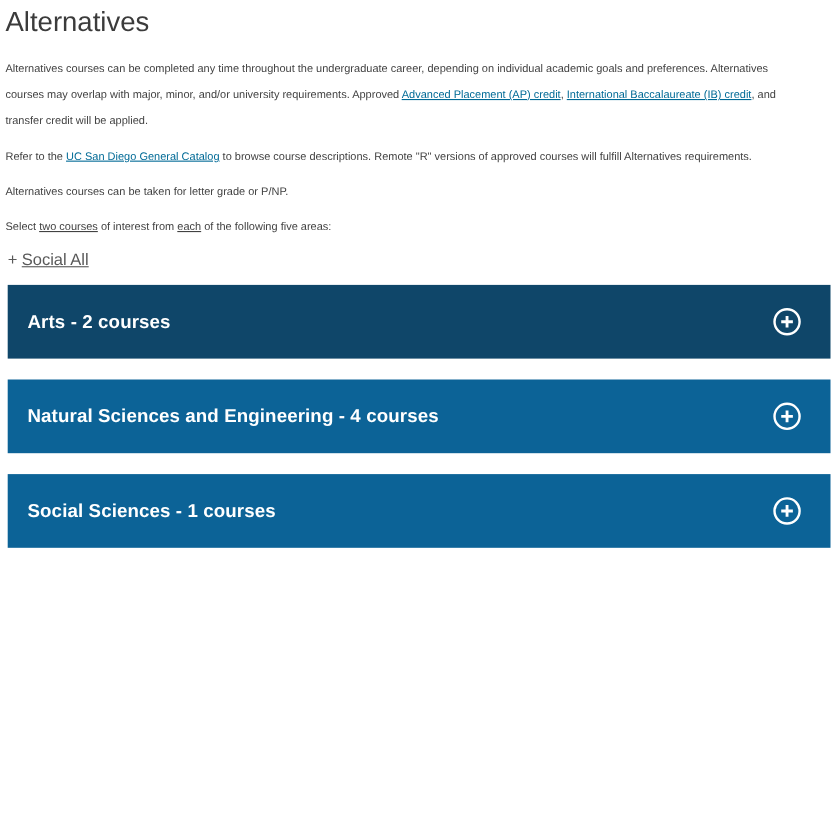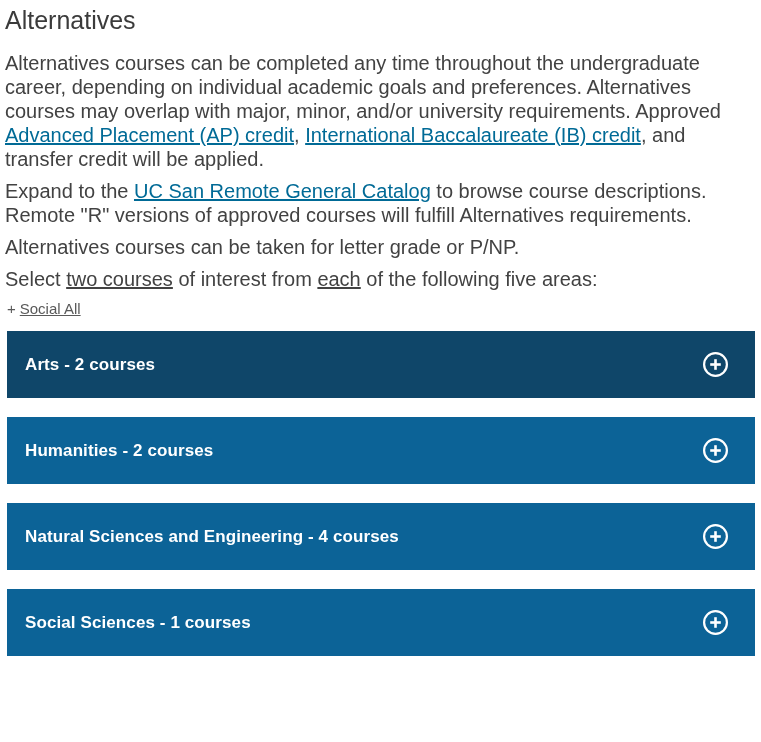--- a/index.html
+++ b/index.html
@@ -14,21 +14,21 @@
   }
   .page-title {
     font-size: 25px;
     line-height: 30px;
     font-weight: 400;
     color: var(--heading-text, #3b3b3b);
     margin: 0 0 16px 5px;
   }
   .text-col { margin-left: 5px; width: 730px; }
   .para {
-    font-size: 20px;
+    font-size: 10px;
     line-height: 24px;
     margin: 0 0 8px 0;
   }
   .para.bold { font-weight: normal; }
   .para.last { }
   a.inline-link {
     color: var(--link, #006a96);
     text-decoration: underline;
     cursor: pointer;
   }
@@ -66,48 +66,40 @@
   .plus-icon { display: block; flex: 0 0 auto; }
 </style>
 </head>
 <body>
 
 <h1 class="page-title">Alternatives</h1>
 
 <div class="text-col">
   <p class="para"><span>Alternatives courses can be completed any time throughout the undergraduate career, depending on individual academic goals and preferences. Alternatives courses may overlap with major, minor, and/or university requirements. Approved </span><a class="inline-link">Advanced Placement (AP) credit</a><span>, </span><a class="inline-link">International Baccalaureate (IB) credit</a><span>, and transfer credit will be applied.</span></p>
 
-  <p class="para"><span>Expand to the </span><a class="inline-link">UC San Remote General Catalog</a><span> to browse course descriptions. Remote "R" versions of approved courses will fulfill Alternatives requirements.</span></p>
+  <p class="para"><span>Refer to the </span><a class="inline-link">UC San Diego General Catalog</a><span> to browse course descriptions. Remote "R" versions of approved courses will fulfill Alternatives requirements.</span></p>
 
   <p class="para bold">Alternatives courses can be taken for letter grade or P/NP.</p>
 
   <p class="para last"><span>Select </span><span class="uline">two courses</span><span> of interest from </span><span class="uline">each</span><span> of the following five areas:</span></p>
 </div>
 
 <div class="expand-row"><span class="expand-plus">+</span><a class="expand-link">Social All</a></div>
 
 <div class="accordion">
 
   <div class="acc-item active">
     <span class="acc-label">Arts - 2 courses</span>
     <svg class="plus-icon" width="27" height="27" viewBox="0 0 27 27">
       <circle cx="13.5" cy="13.5" r="11.4" fill="none" stroke="#ffffff" stroke-width="2.2"></circle>
       <line x1="13.5" y1="8.2" x2="13.5" y2="18.8" stroke="#ffffff" stroke-width="2.6"></line>
       <line x1="8.2" y1="13.5" x2="18.8" y2="13.5" stroke="#ffffff" stroke-width="2.6"></line>
     </svg>
   </div>
 
-  <div class="acc-item">
-    <span class="acc-label">Humanities - 2 courses</span>
-    <svg class="plus-icon" width="27" height="27" viewBox="0 0 27 27">
-      <circle cx="13.5" cy="13.5" r="11.4" fill="none" stroke="#ffffff" stroke-width="2.2"></circle>
-      <line x1="13.5" y1="8.2" x2="13.5" y2="18.8" stroke="#ffffff" stroke-width="2.6"></line>
-      <line x1="8.2" y1="13.5" x2="18.8" y2="13.5" stroke="#ffffff" stroke-width="2.6"></line>
-    </svg>
-  </div>
 
   <div class="acc-item">
     <span class="acc-label">Natural Sciences and Engineering - 4 courses</span>
     <svg class="plus-icon" width="27" height="27" viewBox="0 0 27 27">
       <circle cx="13.5" cy="13.5" r="11.4" fill="none" stroke="#ffffff" stroke-width="2.2"></circle>
       <line x1="13.5" y1="8.2" x2="13.5" y2="18.8" stroke="#ffffff" stroke-width="2.6"></line>
       <line x1="8.2" y1="13.5" x2="18.8" y2="13.5" stroke="#ffffff" stroke-width="2.6"></line>
     </svg>
   </div>
 

